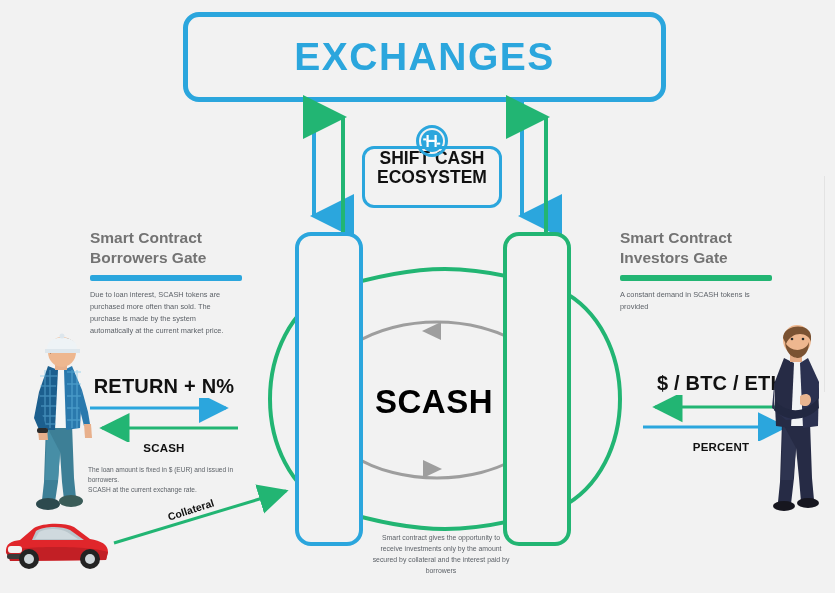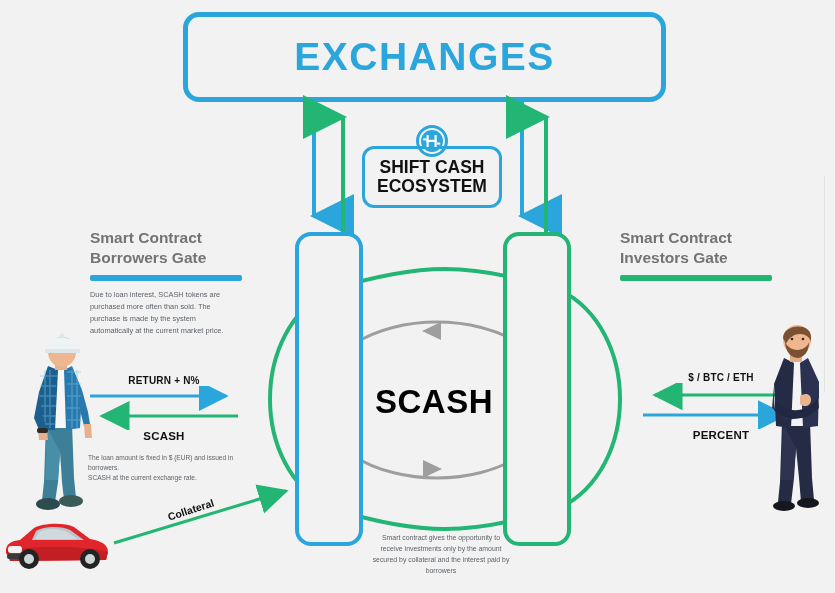--- a/index.html
+++ b/index.html
@@ -22,21 +22,21 @@
   }
   #exchanges-label {
     color: #2ba6dd; font-size: 39px; font-weight: bold;
     letter-spacing: 1.5px;
   }
 
   
   #ecosystem-box {
     left: 362px; top: 146px; width: 140px; height: 62px;
     border: 3px solid #2ba6dd; border-radius: 12px;
-    display: flex; flex-direction: column; align-items: center; justify-content: center;
+    display: flex; flex-direction: column; align-items: center; justify-content: flex-start;
     background: #f2f2f2; z-index: 6;
   }
   #ecosystem-box .ln { font-size: 17.5px; font-weight: bold; color: #111; line-height: 1.08; }
   #ecosystem-logo { left: 415px; top: 124px; width: 34px; height: 34px; z-index: 7; }
 
   
   .gate-col { width: 68px; height: 314px; border-radius: 16px; background: #f2f2f2; z-index: 4; }
   #gate-left  { left: 295px; top: 232px; border: 4px solid #2ba6dd; }
   #gate-right { left: 503px; top: 232px; border: 4px solid #22b573; }
 
@@ -50,21 +50,21 @@
   .gate-head .h { font-size: 15.5px; font-weight: bold; color: #737373; line-height: 1.28; }
   .gate-head .rule { height: 6px; margin: 7px 0 8px 0; border-radius: 2px; }
   .gate-head .body { font-size: 7.4px; color: #5d6268; line-height: 1.62; }
   #head-left  { left: 90px;  top: 228px; }
   #head-right { left: 620px; top: 228px; }
   #head-left .rule  { background: #2ba6dd; width: 152px; }
   #head-right .rule { background: #22b573; width: 152px; }
 
   
   .flow { width: 160px; }
-  .flow .cap { font-size: 10px; font-weight: bold; color: #111; text-align: center; letter-spacing: .2px; }
+  .flow .cap { font-size: 20px; font-weight: bold; color: #111; text-align: center; letter-spacing: .2px; }
   .flow .cap.small { font-size: 11.5px; }
   .flow svg { display: block; }
   .flow .note { font-size: 6.6px; color: #5d6268; line-height: 1.55; margin-top: 11px; }
   #flow-left  { left: 88px;  top: 375px; width: 152px; }
   #flow-right { left: 617px; top: 372px; width: 160px; margin-left: 24px; }
   #flow-right .note { margin-top: 14px; font-size: 7.6px; line-height: 1.6; }
 
   
   #scash-label {
     left: 374px; top: 383px; width: 120px; text-align: center;
@@ -158,20 +158,21 @@
     <div class="h">Smart Contract</div>
     <div class="h">Borrowers Gate</div>
     <div class="rule"></div>
     <div class="body" style="width:150px">Due to loan interest, SCASH tokens are purchased more often than sold. The purchase is made by the system automatically at the current market price.</div>
   </div>
 
   <div class="abs gate-head" id="head-right">
     <div class="h">Smart Contract</div>
     <div class="h">Investors Gate</div>
     <div class="rule"></div>
+    <div class="body" style="width:152px">A constant demand in SCASH tokens is provided</div>
   </div>
 
   <div class="abs flow" id="flow-left">
     <div class="cap">RETURN + N%</div>
     <svg width="152" height="44" viewBox="0 0 152 44">
       <defs>
         <marker id="ar-blue-r" viewBox="0 0 12 12" refX="10" refY="6" markerWidth="11" markerHeight="11" orient="auto">
           <path d="M0 0.5 L11 6 L0 11.5 Z" fill="#2ba6dd"></path>
         </marker>
         <marker id="ar-green-l" viewBox="0 0 12 12" refX="10" refY="6" markerWidth="11" markerHeight="11" orient="auto">

